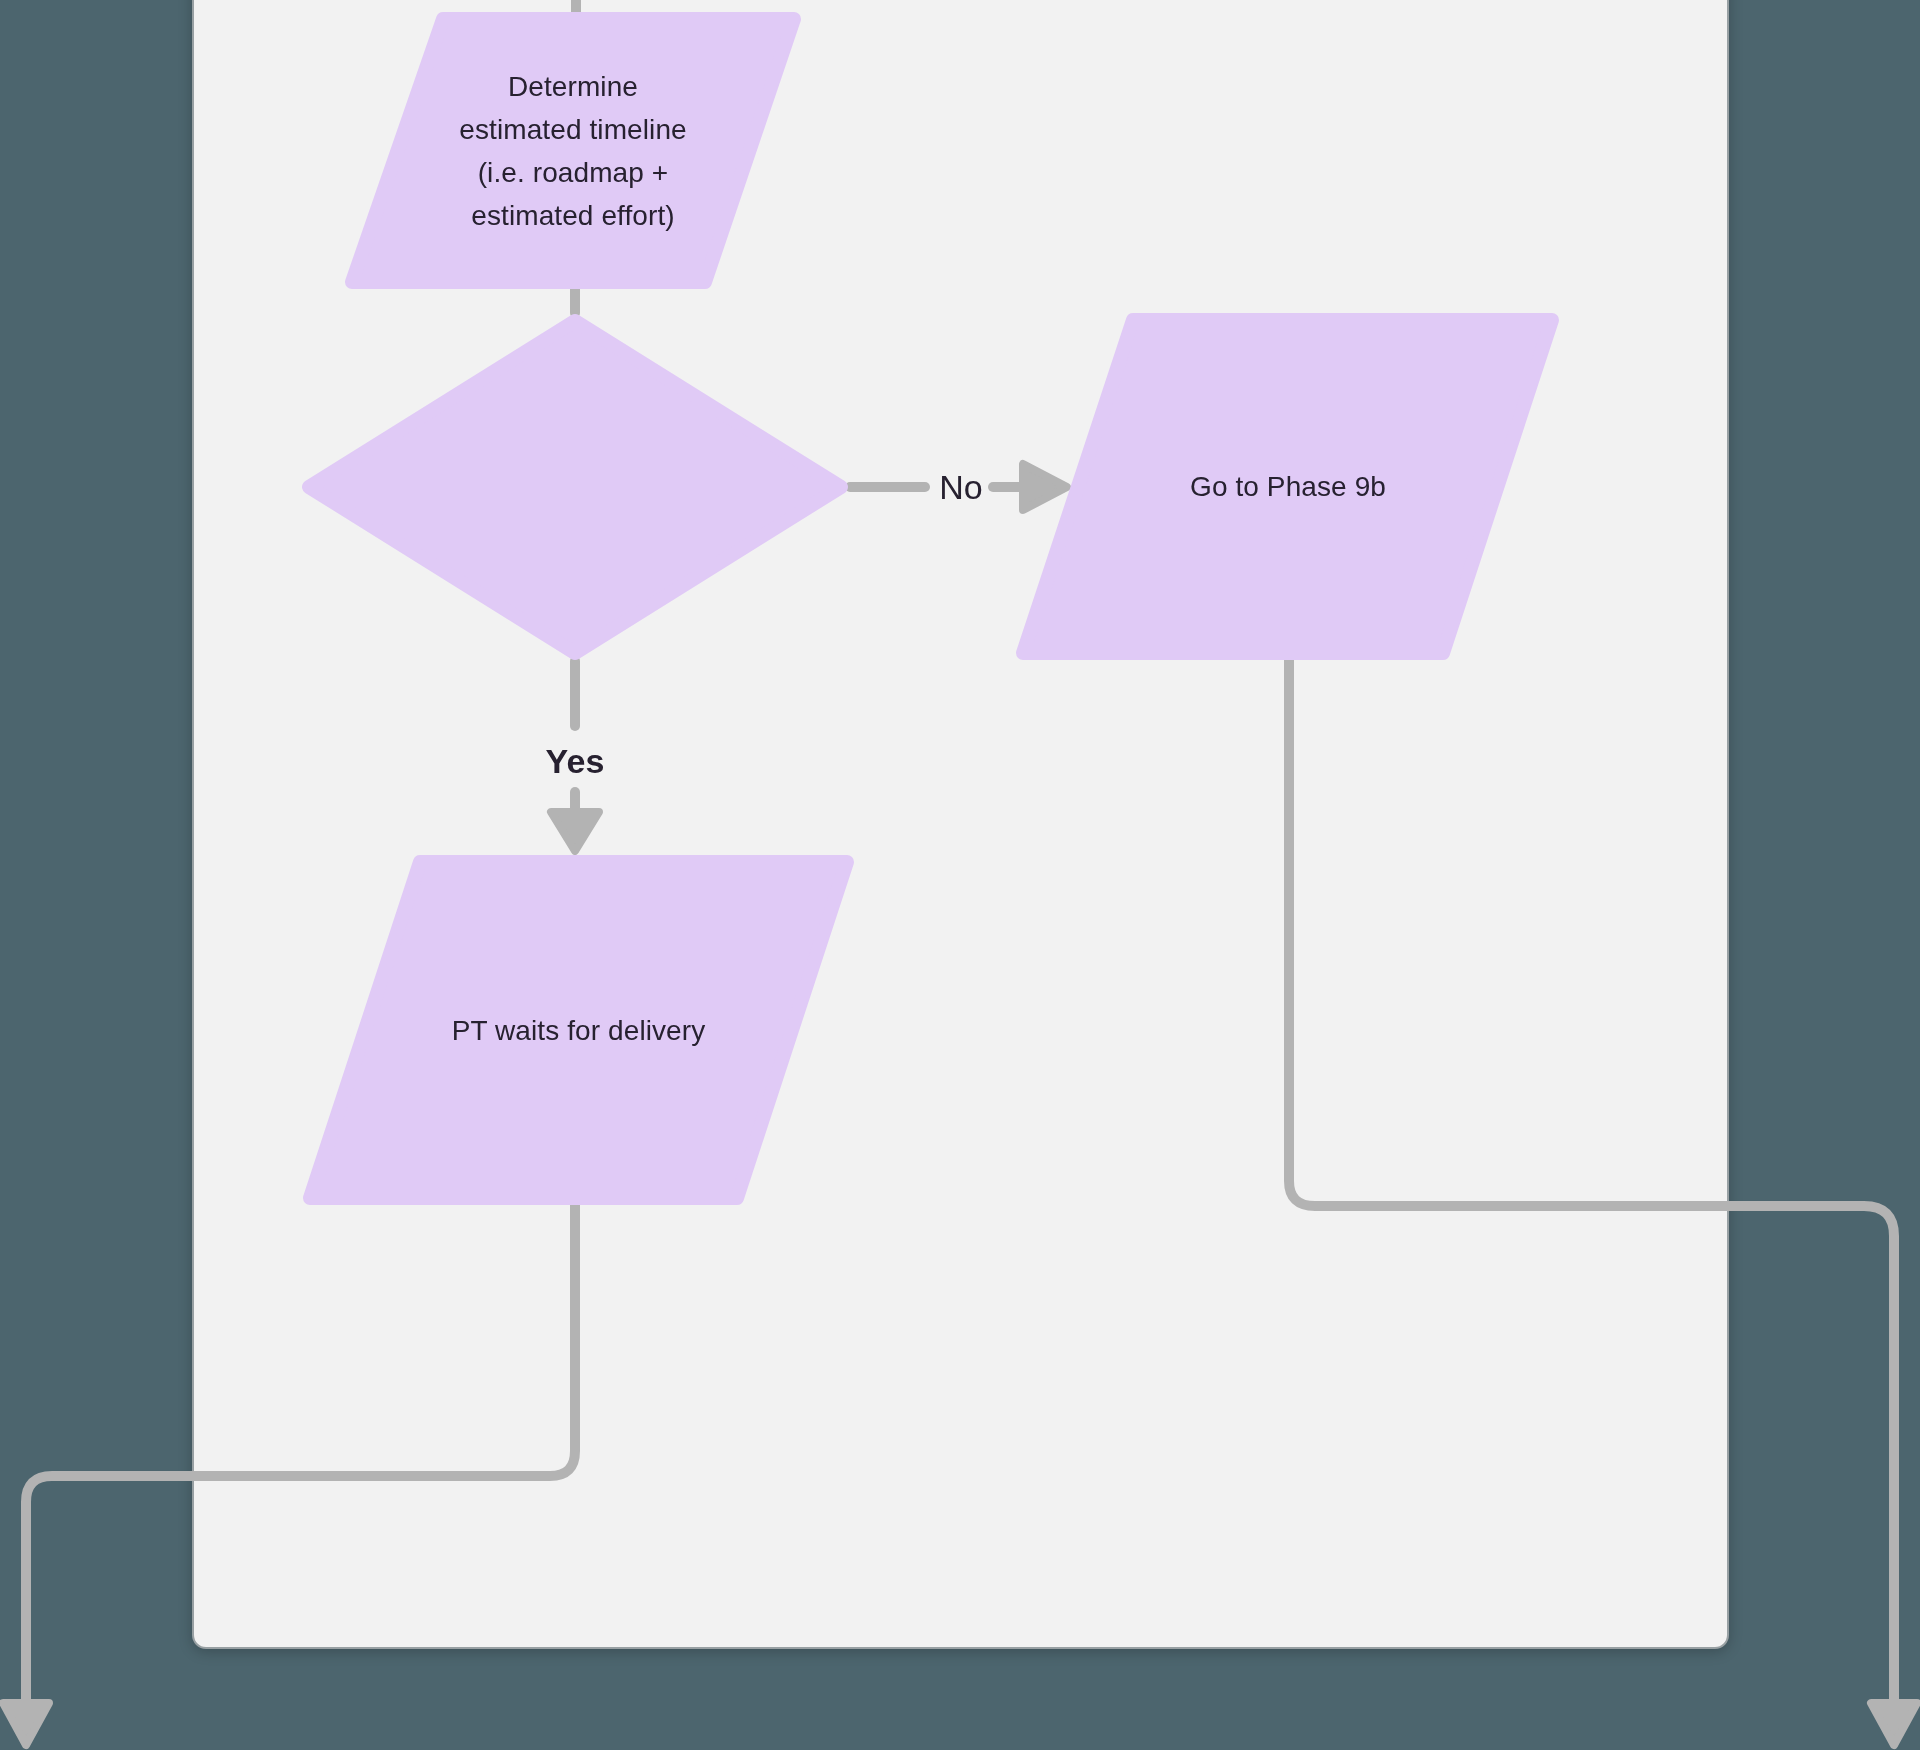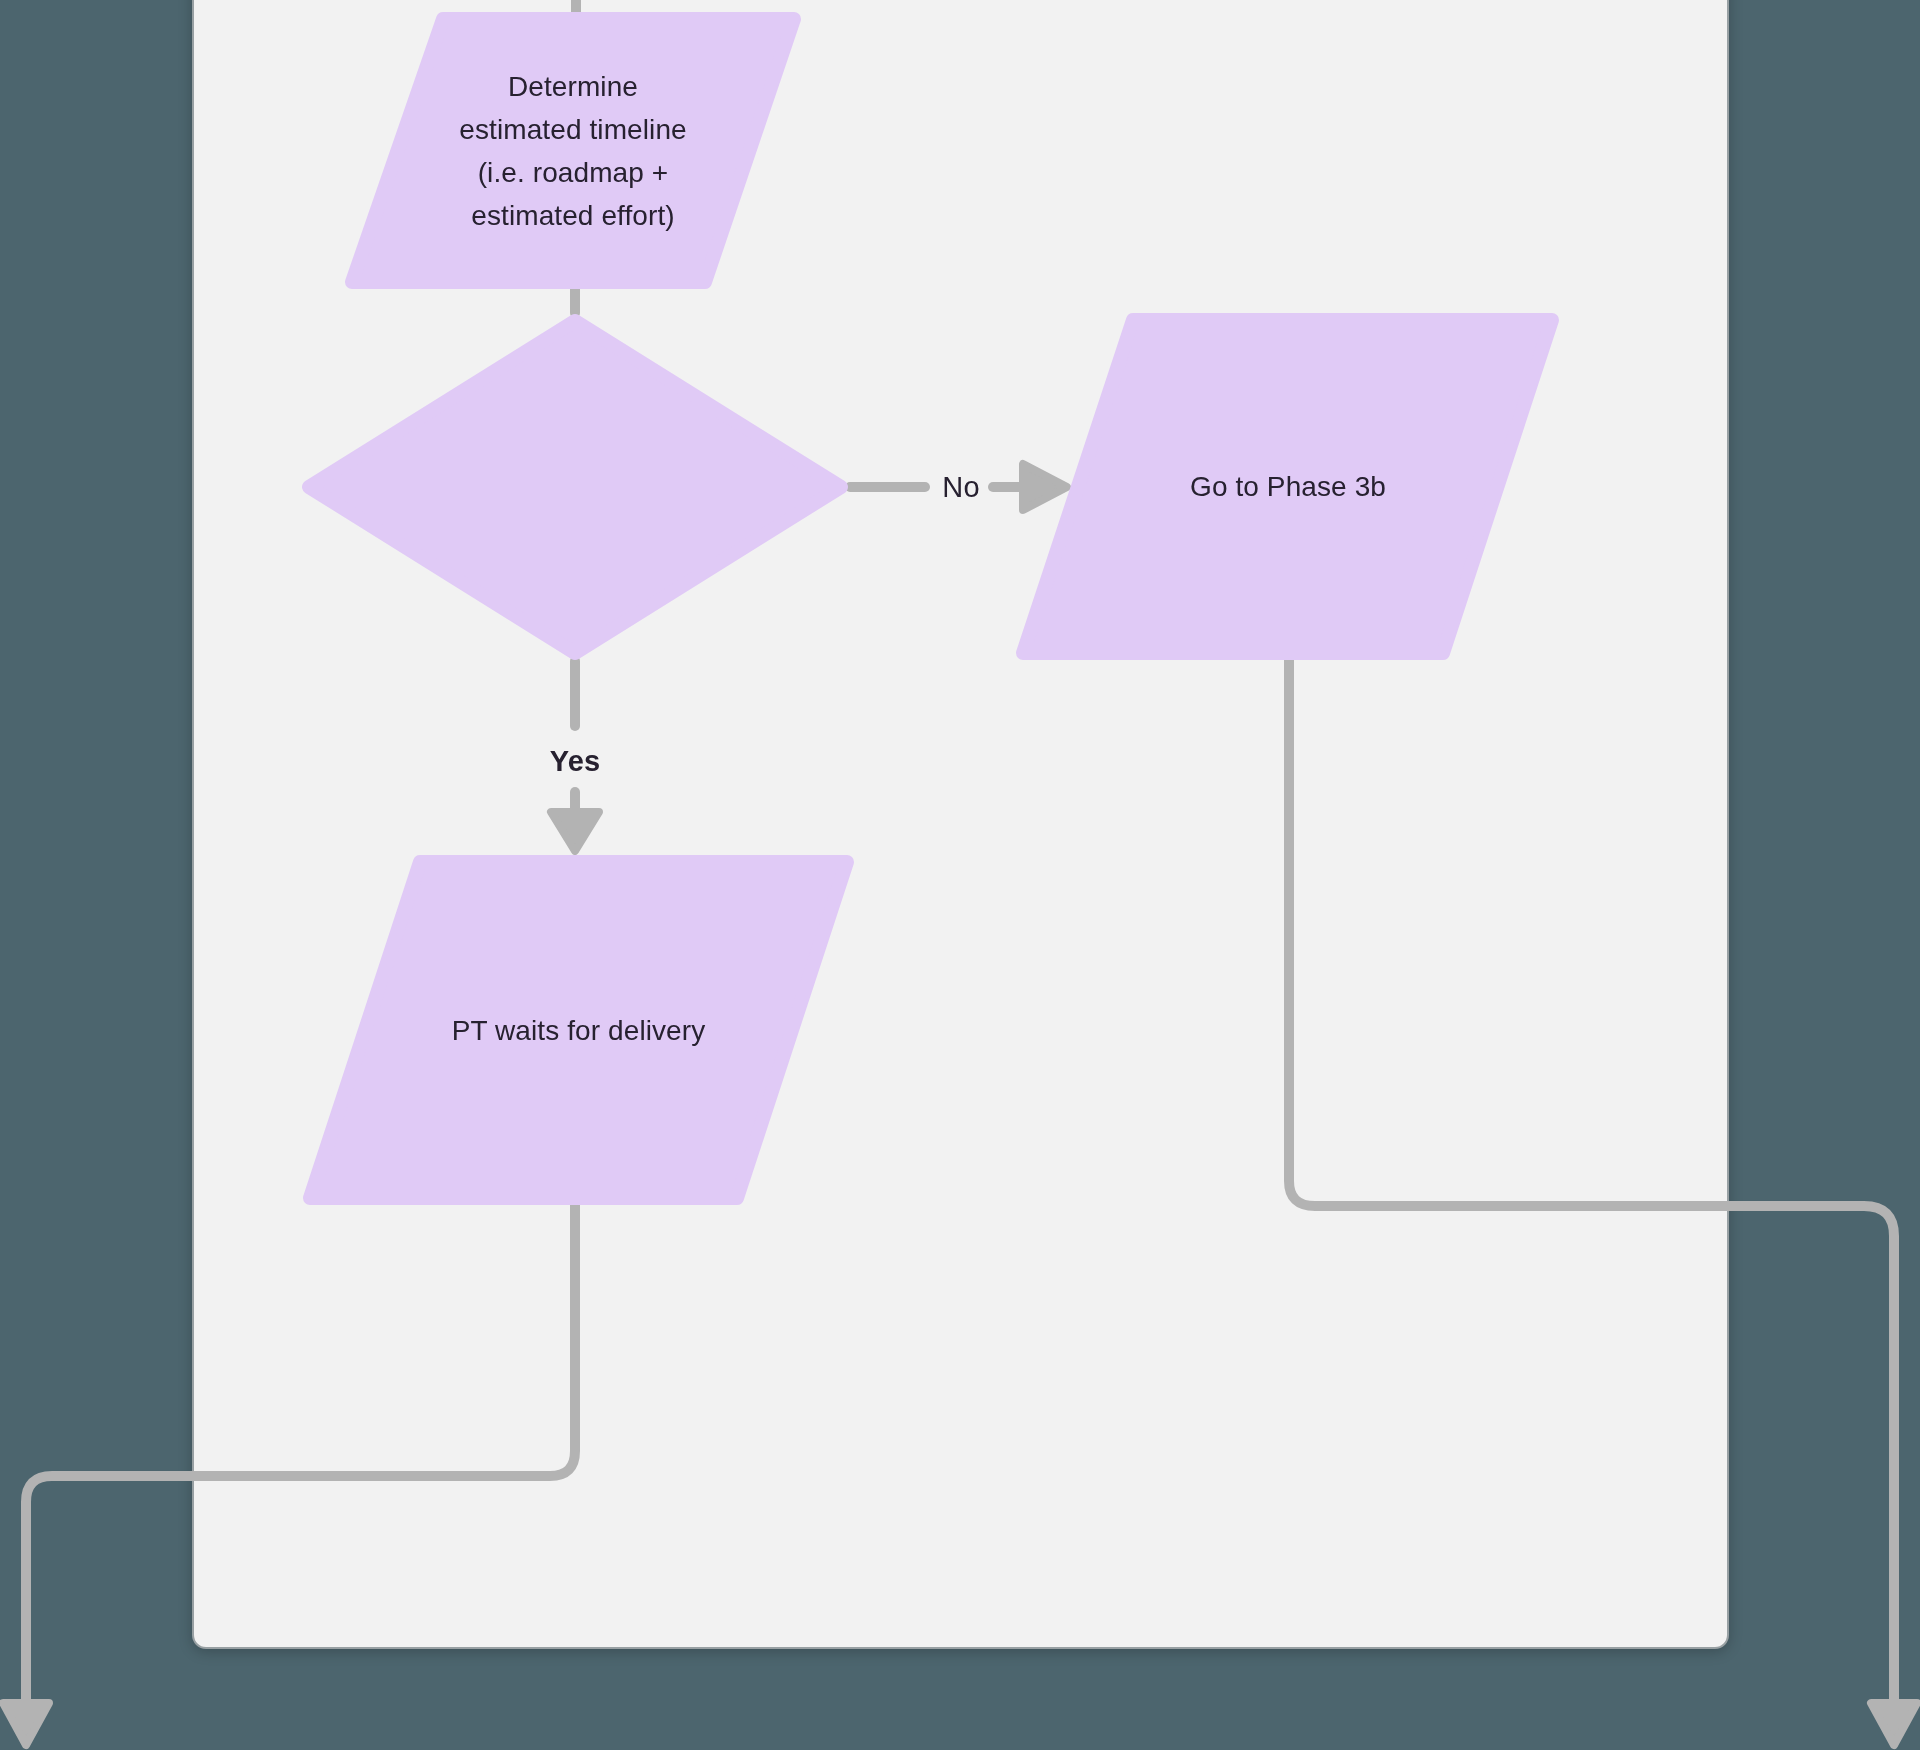--- a/index.html
+++ b/index.html
@@ -59,21 +59,21 @@
     justify-content:center;
     text-align:center;
     white-space:pre-line;
     font-size:28px;
     line-height:43px;
     font-weight:400;
     color:var(--text);
     letter-spacing:0.1px;
   }
   .edge-lbl{
-    font-size:29px;
+    font-size:34px;
     line-height:34px;
   }
 </style>
 </head>
 <body>
 
 <div class="stage">
 
   <div class="canvas-panel"></div>
 
@@ -97,21 +97,21 @@
     <path class="node-shape" d="M1133 320 L1552 320 L1443 653 L1023 653 Z"></path>
     <path class="node-shape" d="M420 862 L847 862 L737 1198 L310 1198 Z"></path>
   </svg>
 
   <div class="lbl" style="left:352px;top:19px;width:442px;height:263px;">Determine
 estimated timeline
 (i.e. roadmap +
 estimated effort)</div>
 
 
-  <div class="lbl" style="left:1023px;top:319px;width:530px;height:335px;">Go to Phase 3b</div>
+  <div class="lbl" style="left:1023px;top:319px;width:530px;height:335px;">Go to Phase 9b</div>
 
   <div class="lbl" style="left:310px;top:862px;width:537px;height:336px;">PT waits for delivery</div>
 
   <div class="lbl edge-lbl" style="left:901px;top:457px;width:120px;height:60px;">No</div>
 
   <div class="lbl edge-lbl" style="left:515px;top:731px;width:120px;height:60px;font-weight:bold;">Yes</div>
 
 </div>
 
 </body></html>

